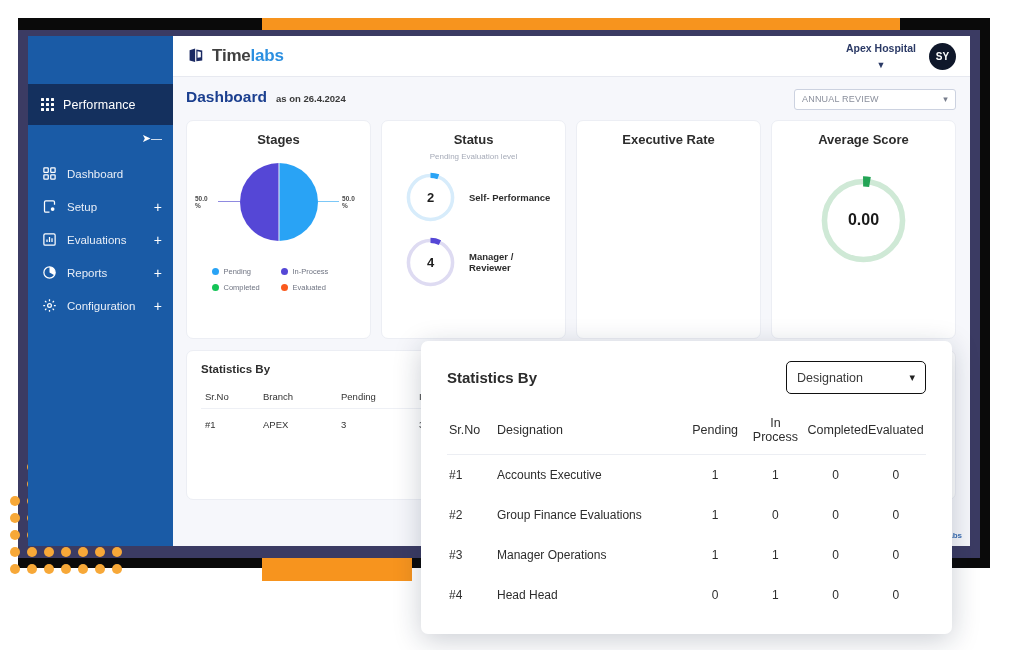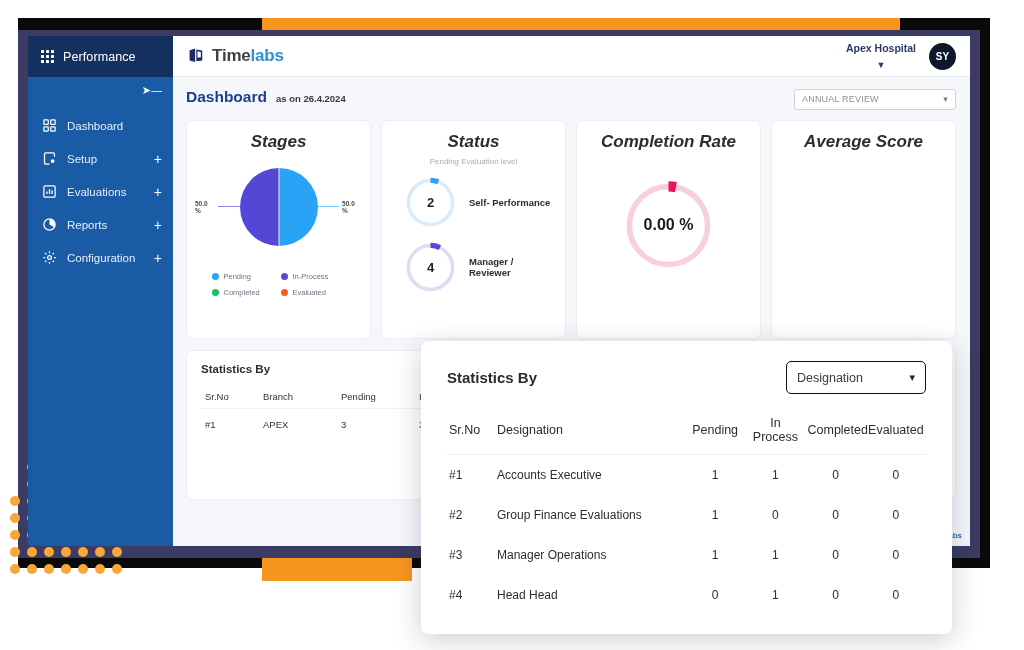--- a/index.html
+++ b/index.html
@@ -79,20 +79,21 @@
     position: relative;
   }
   .sidebar-brand {
     height: 41px;
     background: #14305e;
     display: flex;
     align-items: center;
     gap: 9px;
     padding: 0 0 0 13px;
     color: #fff;
+    margin-top: 48px;
   }
   .sidebar-brand .label {
     font-size: 12.5px;
     letter-spacing: .1px;
   }
   .grid9 {
     width: 13px; height: 13px;
     display: grid;
     grid-template-columns: repeat(3, 1fr);
     grid-template-rows: repeat(3, 1fr);
@@ -247,24 +248,23 @@
     background: #fff;
     border: 1px solid #eceef4;
     border-radius: 7px;
     height: 219px;
     padding: 11px 8px 8px;
     display: flex;
     flex-direction: column;
     align-items: center;
   }
   .card-title {
-    font-size: 17px;
+    font-size: 13px;
     font-weight: 700;
     color: #2d2d2d;
-    font-style: italic;
   }
   .card-sub {
     font-size: 8px;
     color: #a6abb8;
     margin-top: 5px;
   }
 
   
   .pie-wrap {
     margin-top: 16px;
@@ -700,32 +700,32 @@
                 </svg>
                 <span class="val">4</span>
               </div>
               <span class="status-label">Manager / Reviewer</span>
             </div>
 
           </div>
         </section>
 
         <section class="card">
-          <div class="card-title">Completion Rate</div>
+          <div class="card-title">Executive Rate</div>
+        </section>
+
+        <section class="card">
+          <div class="card-title">Average Score</div>
           <div class="big-ring">
             <svg viewBox="0 0 100 100">
-              <circle cx="50" cy="50" r="42" fill="none" stroke="#f9cfdd" stroke-width="6"></circle>
-              <circle cx="50" cy="50" r="42" fill="none" stroke="#ed1164" stroke-width="11" stroke-dasharray="8 256" stroke-linecap="butt"></circle>
+              <circle cx="50" cy="50" r="42" fill="none" stroke="#cfe9d6" stroke-width="6"></circle>
+              <circle cx="50" cy="50" r="42" fill="none" stroke="#23a455" stroke-width="11" stroke-dasharray="7 256" stroke-linecap="butt"></circle>
             </svg>
-            <span class="val">0.00 %</span>
+            <span class="val">0.00</span>
           </div>
-        </section>
-
-        <section class="card">
-          <div class="card-title">Average Score</div>
         </section>
 
       </div>
 
       <section class="stats-card">
         <h3>Statistics By</h3>
         <table class="stats">
           <thead>
             <tr>
               <th style="width:58px">Sr.No</th>

